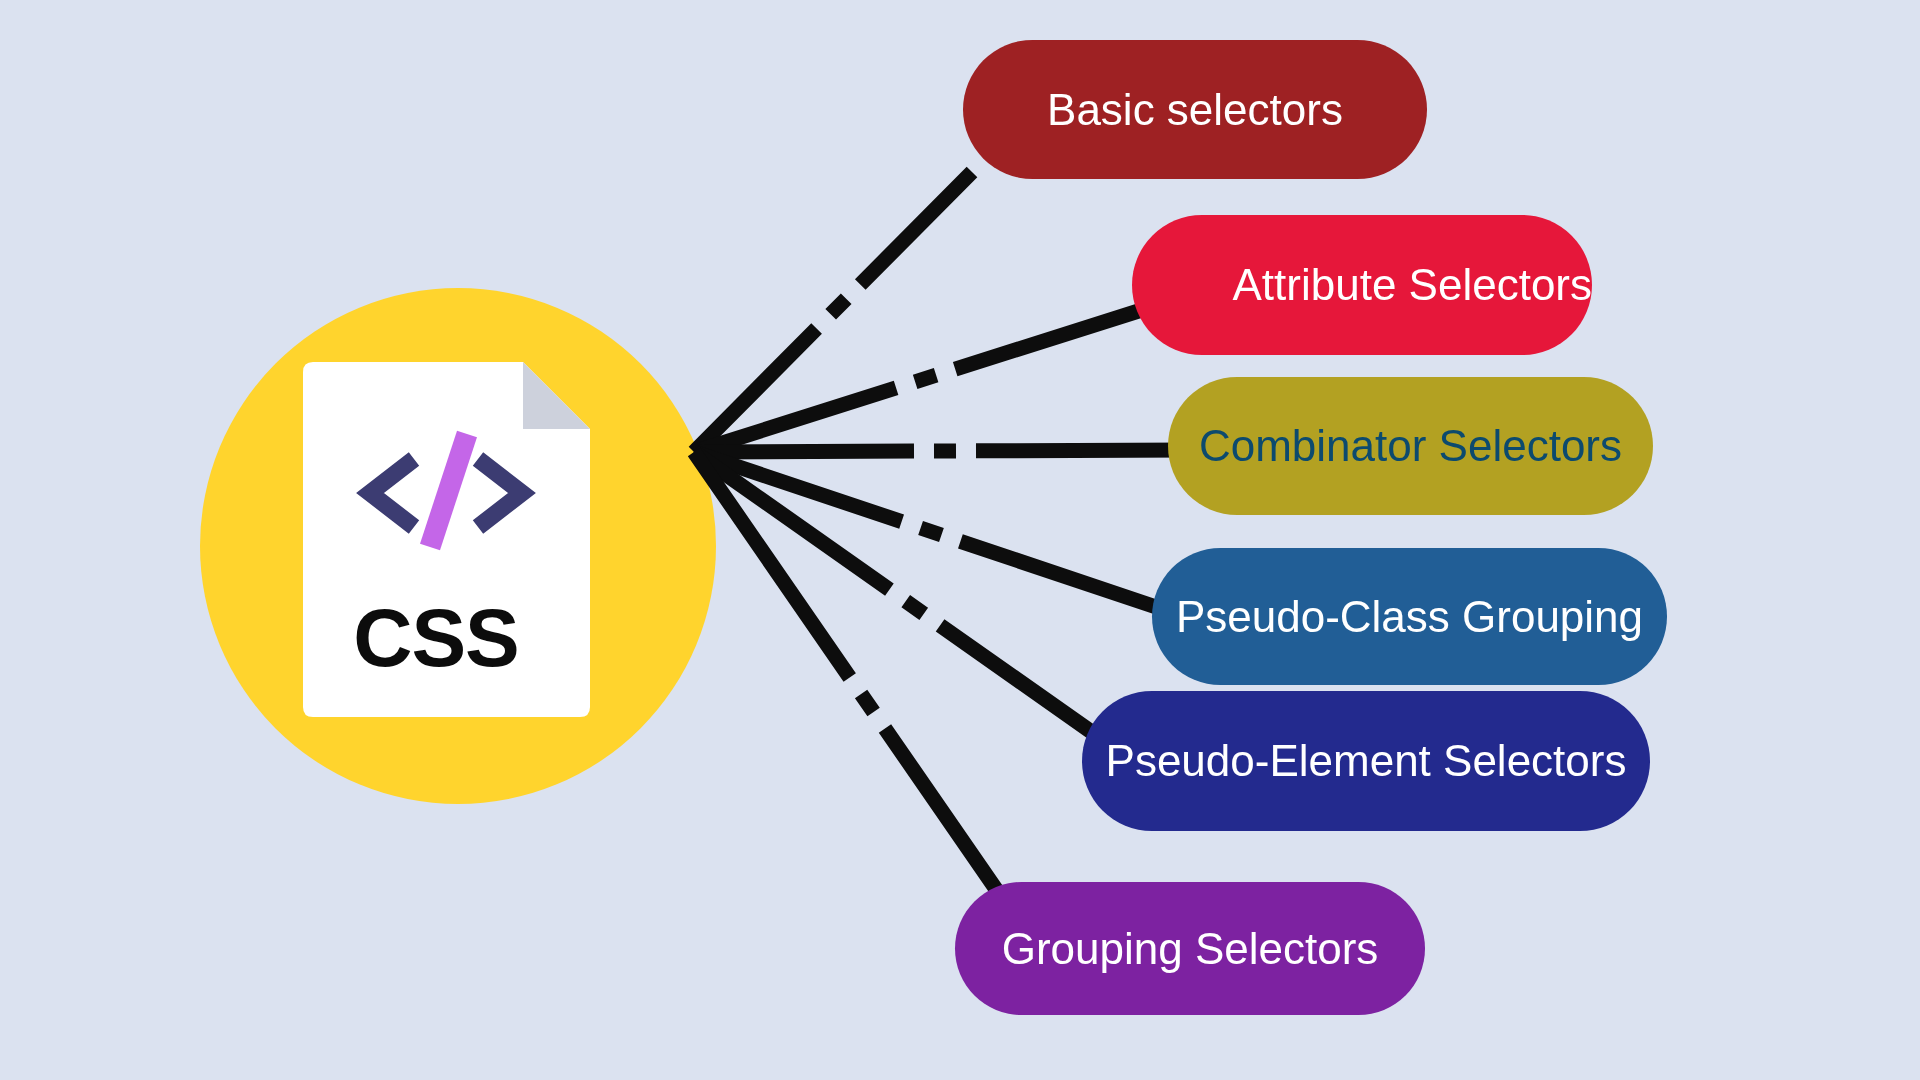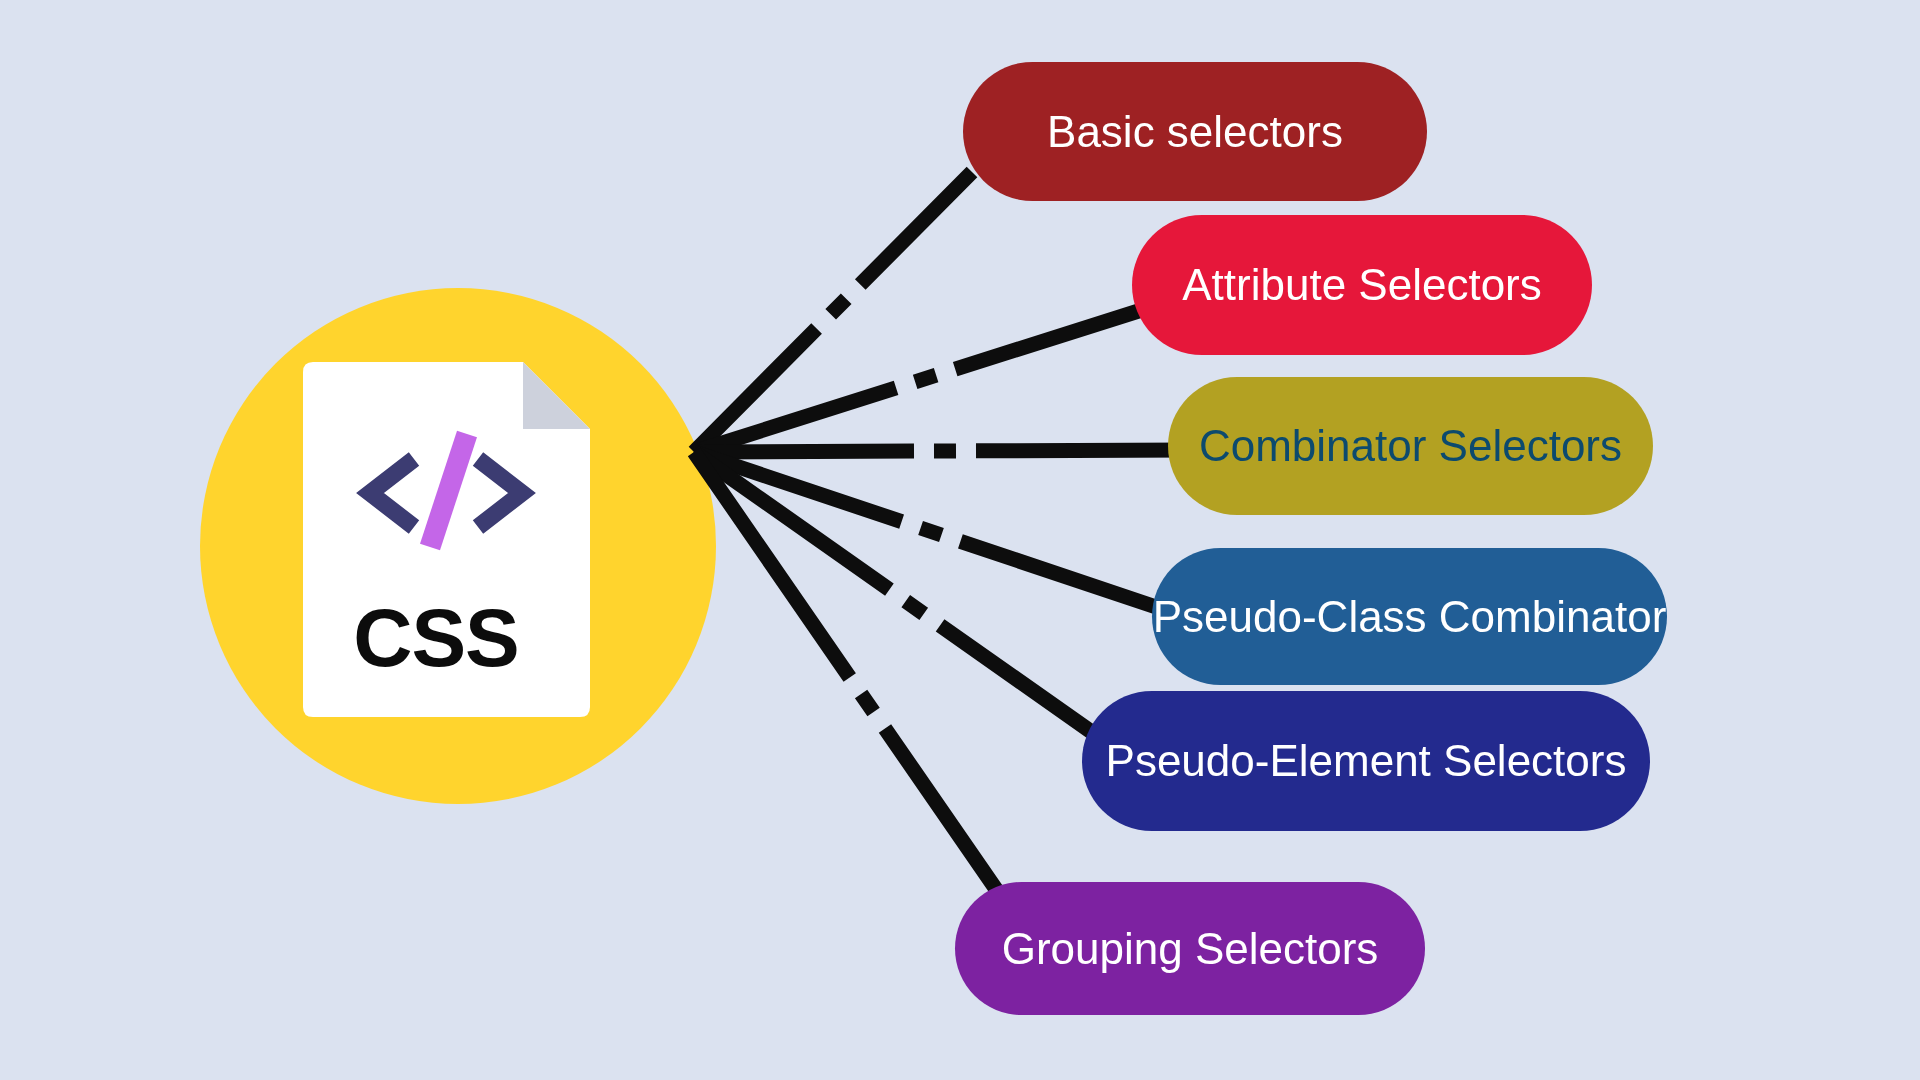--- a/index.html
+++ b/index.html
@@ -12,21 +12,21 @@
     position:absolute;left:303px;top:596px;width:266px;height:84px;z-index:2;
     display:flex;align-items:center;justify-content:center;
     font-family:"Liberation Sans",sans-serif;font-weight:700;font-size:82px;
     letter-spacing:-1px;color:#0c0c0c;
   }
   .pill{
     position:absolute;z-index:3;border-radius:80px;
     display:flex;align-items:center;justify-content:center;
     font-size:44px;font-weight:400;line-height:1;white-space:nowrap;
   }
-  .pill-1{left:963px;top:62px;width:464px;height:139px;text-align:center;}
+  .pill-1{left:963px;top:40px;width:464px;height:139px;text-align:center;}
   .pill-2{left:1132px;top:215px;width:460px;height:140px;}
   .pill-3{left:1168px;top:377px;width:485px;height:138px;}
   .pill-4{left:1152px;top:548px;width:515px;height:137px;}
   .pill-5{left:1082px;top:691px;width:568px;height:140px;}
   .pill-6{left:955px;top:882px;width:470px;height:133px;}
 </style>
 </head>
 <body>
 
 <div id="canvas" style="background: rgb(219, 226, 240);">
@@ -53,30 +53,30 @@
       <line x1="467" y1="434" x2="430" y2="547" stroke-width="21" style="stroke: rgb(196, 102, 232);"></line>
     </g>
   </svg>
 
   <div class="hub-label" style="color: rgb(12, 12, 12);">CSS</div>
 
   <div class="pill pill-1" style="background-color: rgb(158, 33, 35);">
     <span style="color: rgb(255, 255, 255);">Basic selectors</span>
   </div>
 
-  <div class="pill pill-2" style="background-color: rgb(230, 23, 58);">
+  <div class="pill pill-2" style="background-color: rgb(230, 23, 58); justify-content: flex-end;">
     <span style="color: rgb(255, 255, 255);">Attribute Selectors</span>
   </div>
 
   <div class="pill pill-3" style="background-color: rgb(179, 161, 34);">
     <span style="color: #0c4a6e;">Combinator Selectors</span>
   </div>
 
   <div class="pill pill-4" style="background-color: rgb(33, 94, 150);">
-    <span style="color: rgb(255, 255, 255);">Pseudo-Class Combinator</span>
+    <span style="color: rgb(255, 255, 255);">Pseudo-Class Grouping</span>
   </div>
 
   <div class="pill pill-5" style="background-color: rgb(35, 42, 142);">
     <span style="color: rgb(255, 255, 255);">Pseudo-Element Selectors</span>
   </div>
 
   <div class="pill pill-6" style="background-color: rgb(125, 34, 161);">
     <span style="color: rgb(255, 255, 255);">Grouping Selectors</span>
   </div>
 

